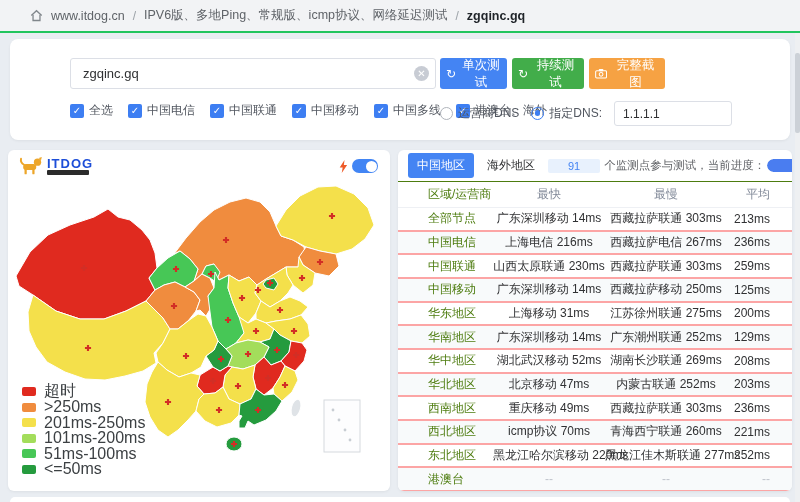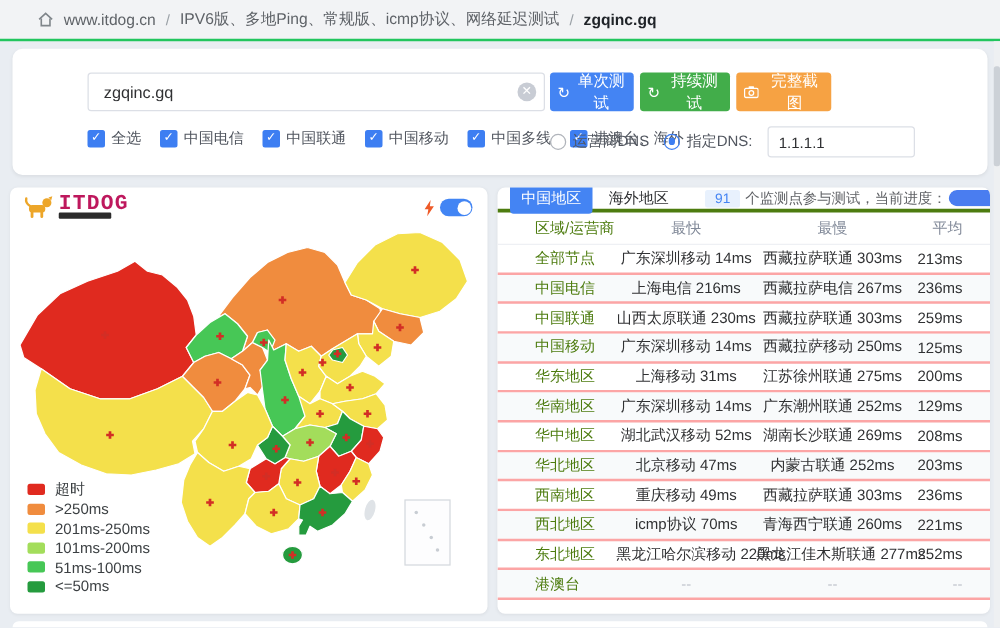--- a/index.html
+++ b/index.html
@@ -39,36 +39,36 @@
   .radio-label{font-size:12px;color:#51565f;margin-right:12px}
   .dns-input{width:118px;height:25px;box-sizing:border-box;border:1px solid #dcdfe6;border-radius:3px;
         font-size:12px;color:#303133;padding:0 8px;outline:none;font-family:inherit}
   
   .panel{position:absolute;background:#fff;border-radius:6px;box-shadow:0 1px 3px rgba(0,0,0,.06)}
   #map-panel{left:8px;top:150px;width:382px;height:341px}
   #res-panel{left:398px;top:150px;width:394px;height:341px;overflow:hidden}
   
   #logo{position:absolute;left:10px;top:6px;display:flex;align-items:center}
   #logo-text{margin-left:3px}
-  #logo-title{font-family:Liberation Mono, monospace;font-weight:bold;font-size:17px;color:#be185d;
+  #logo-title{font-family:Liberation Sans, sans-serif;font-weight:bold;font-size:13px;color:#1d4ed8;
         letter-spacing:1px;line-height:11px}
   #logo-strip{width:42px;height:5px;background:#2b2b2b;border-radius:1px;margin-top:1.5px}
   #speed{position:absolute;right:12px;top:9px;display:flex;align-items:center;gap:4px}
   .toggle{width:26px;height:14px;border-radius:7px;background:#4285f4;position:relative;cursor:pointer}
   .toggle::after{content:"";position:absolute;right:1.5px;top:1.5px;width:11px;height:11px;border-radius:50%;background:#fff}
   #map-svg{position:absolute;left:0;top:30px}
   #legend{position:absolute;left:14px;bottom:14px}
   .lg-item{display:flex;align-items:center;height:15.5px}
   .lg-swatch{width:14px;height:9px;border-radius:2px;margin-right:8px}
-  .lg-label{font-size:12px;color:#3c4043}
-  
-  #res-head{height:20px;display:flex;align-items:center;padding:0 10px;border-bottom:3px solid #4d7c0f;box-sizing:border-box}
+  .lg-label{font-size:16px;color:#3c4043}
+  
+  #res-head{height:32px;display:flex;align-items:center;padding:0 10px;border-bottom:1px solid #4d7c0f;box-sizing:border-box}
   .tab{font-size:12px;color:#303133;padding:4px 9px;border-radius:3px;margin-right:4px;cursor:pointer;white-space:nowrap}
   .tab.active{background:#4484f3;color:#fff}
-  .badge{background:#e8f1fd;color:#4484f3;font-size:11px;padding:1px 8px;border-radius:2px;margin-left:16px}
+  .badge{background:#e8f1fd;color:#4484f3;font-size:11px;padding:1px 20px;border-radius:2px;}
   .caption{font-size:11.5px;color:#606266;margin-left:4px;white-space:nowrap}
   .progress{width:110px;height:13px;border-radius:7px;background:#e9ebef;margin-left:2px;position:relative;overflow:hidden;flex:none}
   .progress-fill{height:100%;border-radius:7px;background:#4a7df0;display:flex;align-items:center;justify-content:center}
   .thead{display:grid;grid-template-columns:95px 112px 122px 65px;height:25px;align-items:center;
         border-bottom:1px solid #eef0f4;color:#828a99;font-size:12px}
   .trow{display:grid;grid-template-columns:95px 112px 122px 65px;height:23.66px;align-items:center;
         font-size:12px;color:#303133;border-bottom:2px solid #fca5a5;box-sizing:border-box}
   #tbody .trow:nth-child(even){background:#f8fafb}
   .c1{padding-left:30px;color:#4d7c0f;white-space:nowrap}
   .c2,.c3{text-align:center;white-space:nowrap}

